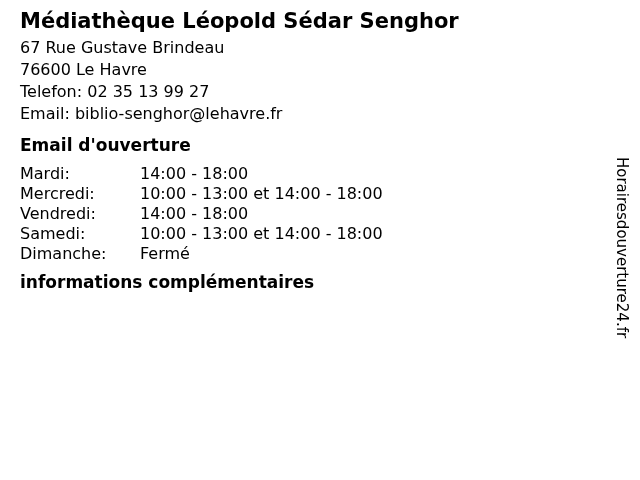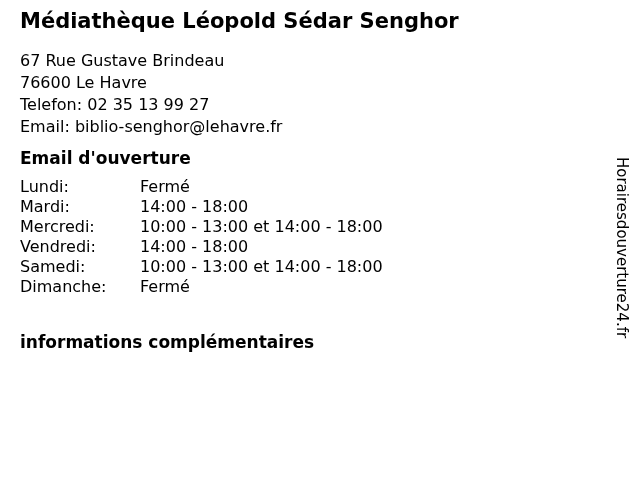--- a/index.html
+++ b/index.html
@@ -13,33 +13,33 @@
   }
   .page { position: relative; width: 640px; height: 480px; }
   .content { position: absolute; left: 20px; top: 0; width: 575px; }
   h1.title {
     margin-top: 9px;
     font-size: 21px;
     font-weight: bold;
     line-height: 25px;
     letter-spacing: 0;
   }
-  .contact { margin-top: 16px; }
+  .contact { margin-top: 3px; }
   .contact .line { font-size: 16px; line-height: 22px; white-space: nowrap; }
   h2.section-heading {
     font-size: 17px;
     font-weight: bold;
     line-height: 20px;
   }
   h2.hours-heading { margin-top: 10px; margin-bottom: 9px; }
   .hours-table { }
   .hours-row { font-size: 16px; line-height: 20px; white-space: nowrap; }
   .hours-row .day { display: inline-block; width: 120px; }
   .hours-row .time { display: inline-block; }
-  h2.info-heading { margin-top: 35px; }
+  h2.info-heading { margin-top: 8px; }
   .info-text { margin-top: 8px; font-size: 16px; line-height: 20px; white-space: nowrap; }
   .branding {
     position: absolute;
     top: 0;
     right: 9px;
     height: 480px;
     display: flex;
     align-items: center;
     justify-content: center;
   }
@@ -62,21 +62,20 @@
     <div class="contact">
       <div class="line">67 Rue Gustave Brindeau</div>
       <div class="line">76600 Le Havre</div>
       <div class="line"><span>Telefon:</span> <span>02 35 13 99 27</span></div>
       <div class="line"><span>Email:</span> <span>biblio-senghor@lehavre.fr</span></div>
     </div>
 
     <h2 class="section-heading hours-heading">Email d'ouverture</h2>
 
     <div class="hours-table">
-      <div class="hours-row"><span class="day">Lundi:</span><span class="time">Fermé</span></div>
       <div class="hours-row"><span class="day">Mardi:</span><span class="time">14:00 - 18:00</span></div>
       <div class="hours-row"><span class="day">Mercredi:</span><span class="time">10:00 - 13:00 et 14:00 - 18:00</span></div>
       <div class="hours-row"><span class="day">Vendredi:</span><span class="time">14:00 - 18:00</span></div>
       <div class="hours-row"><span class="day">Samedi:</span><span class="time">10:00 - 13:00 et 14:00 - 18:00</span></div>
       <div class="hours-row"><span class="day">Dimanche:</span><span class="time">Fermé</span></div>
     </div>
 
     <h2 class="section-heading info-heading">informations complémentaires</h2>
 
 

